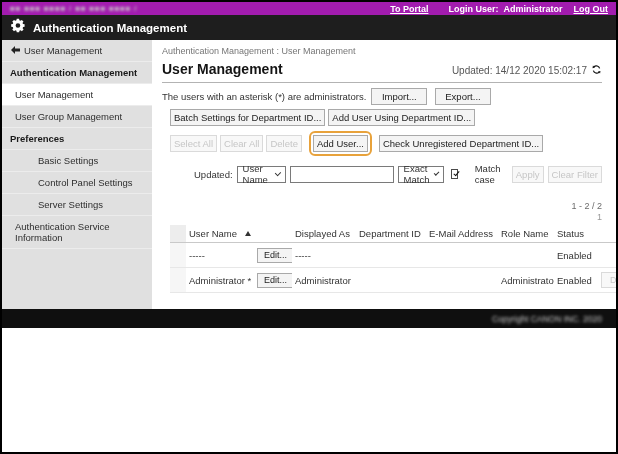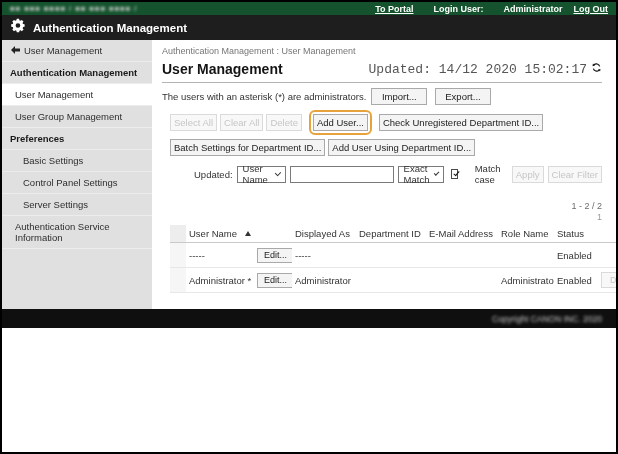--- a/index.html
+++ b/index.html
@@ -1,51 +1,51 @@
 <!DOCTYPE html>
 <html><head>
 <meta charset="utf-8">
 <style>
   * { margin:0; padding:0; box-sizing:border-box; }
   body { background:#888; font-family:"Liberation Sans", sans-serif; }
   .frame { width:618px; height:454px; border:2px solid #000; background:#fff;
            display:flex; flex-direction:column; overflow:hidden; }
 
   
-  .topbar { flex:0 0 13px; background:#14532d; color:#fff; display:flex;
+  .topbar { flex:0 0 13px; background:#a21caf; color:#fff; display:flex;
             justify-content:space-between; align-items:center; padding:0 8px;
             font-size:9px; font-weight:bold; }
   .device-blur { color:#c9c9c9; filter:blur(1.6px); font-size:7.5px; letter-spacing:1px; }
   .toplinks { display:flex; align-items:center; }
   .toplinks .lnk { text-decoration:underline; cursor:pointer; }
   .lnk-portal { margin-right:20px; }
-  .login-label { margin-right:20px; }
+  .login-label { margin-right:5px; }
   .login-val { margin-right:11px; }
 
   
   .appbar { flex:0 0 25px; background:#1e1e1e; color:#fff; display:flex;
             align-items:center; padding:0 9px; gap:7px; }
   .appbar-title { font-size:11.5px; font-weight:bold; }
 
   
   .bodyrow { flex:0 0 269px; display:flex; overflow:hidden; }
   .sidebar { flex:0 0 150px; background:#e0e0e0; font-size:9.5px; color:#2e2e2e; }
   .side-item { padding:5px 6px 5px 13px; border-bottom:1px solid #ececec; cursor:pointer; }
   .side-back { display:flex; align-items:center; gap:4px; padding-left:9px; }
   .side-section { font-weight:bold; padding-left:8px; color:#1a1a1a; }
   .side-sel { background:#fff; }
-  .side-indent { padding-left:21px; }
+  .side-indent { padding-left:36px; }
 
   .content { flex:1 1 auto; padding:6px 14px 0 10px; overflow:hidden; font-size:9.5px; color:#333; }
   .breadcrumb { font-size:9px; color:#767676; margin-bottom:5px; }
 
   .title-row { display:flex; justify-content:space-between; align-items:flex-end;
                border-bottom:1px solid #b3b3b3; padding-bottom:5px; }
   .page-title { font-size:14px; font-weight:bold; color:#141414; }
-  .updated { font-size:13px; color:#565656; display:flex; align-items:center; gap:4px;font-family:Liberation Mono, monospace; }
+  .updated { font-size:10px; color:#565656; display:flex; align-items:center; gap:4px; }
 
   .note-row { display:flex; justify-content:flex-start; align-items:center; margin-top:5px; }
 
   .btn { display:inline-flex; align-items:center; justify-content:center;
          background:#f4f4f4; border:1px solid #a9a9a9; color:#222;
          font-size:9.5px; font-family:inherit; padding:2px 3px; height:17px;
          cursor:pointer; white-space:nowrap; }
   .btn-dis { color:#c6c6c6; border-color:#dadada; background:#f8f8f8; }
   .btn-io { min-width:56px; margin-left:5px; }
 
@@ -153,33 +153,33 @@
       </div>
 
       <div class="note-row">
         <span>The users with an asterisk (*) are administrators.</span>
         <span>
           <button class="btn btn-io">Import...</button>
           <button class="btn btn-io">Export...</button>
         </span>
       </div>
 
+      <div class="btn-row btn-row2">
+        <button class="btn">Batch Settings for Department ID...</button>
+        <button class="btn">Add User Using Department ID...</button>
+      </div>
+
       <div class="btn-row">
         <button class="btn btn-dis">Select All</button>
         <button class="btn btn-dis">Clear All</button>
         <button class="btn btn-dis">Delete</button>
         <span class="hl-ring">
           <button class="btn">Add User...</button>
         </span>
         <button class="btn">Check Unregistered Department ID...</button>
-      </div>
-
-      <div class="btn-row btn-row2">
-        <button class="btn">Batch Settings for Department ID...</button>
-        <button class="btn">Add User Using Department ID...</button>
       </div>
 
       <div class="filter-row">
         <span>Updated:</span>
         <span class="sel sel-field">
           <span>User Name</span>
           <span class="chev"></span>
         </span>
         <input class="tinput" type="text" value="" style="">
         <span class="sel sel-match">

